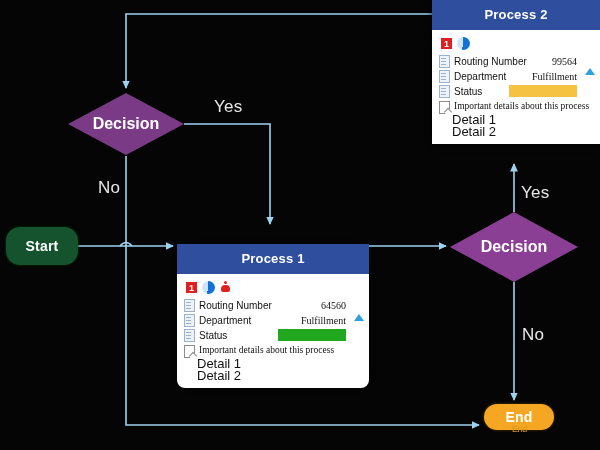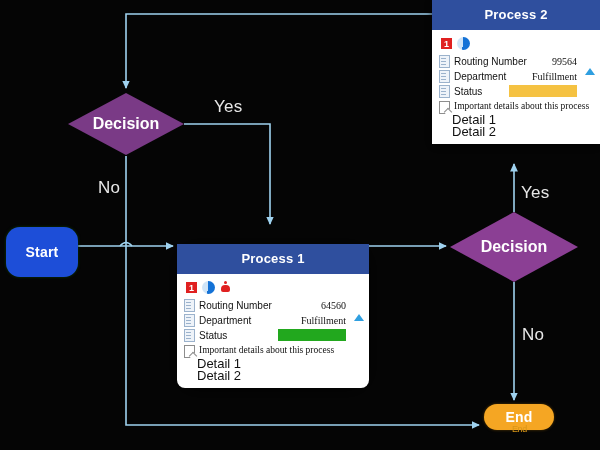--- a/index.html
+++ b/index.html
@@ -12,22 +12,22 @@
   #wires{position:absolute;left:0;top:0;width:600px;height:450px;}
 
   
   .edge-label{position:absolute;color:#e8e8e8;font-size:17px;
               letter-spacing:.2px;white-space:nowrap;}
 
   
   .term{position:absolute;display:flex;align-items:center;justify-content:center;
         border-radius:14px;color:#fff;font-weight:bold;font-size:14px;
         letter-spacing:.2px;}
-  #node-start{left:6px;top:227px;width:72px;height:50px;
-              background:#1d4ed8;box-shadow:0 0 3px #0a3c04;}
+  #node-start{left:6px;top:227px;width:72px;height:38px;
+              background:#14532d;box-shadow:0 0 3px #0a3c04;}
   #node-end{left:484px;top:404px;width:70px;height:26px;
             background:#f5a623;box-shadow:0 0 3px #5a3a00;}
   #node-end .ghost{position:absolute;left:28px;top:20px;font-size:9px;
                    color:#d79518;font-weight:normal;letter-spacing:-.4px;}
 
   
   .diamond-wrap{position:absolute;display:flex;align-items:center;justify-content:center;}
   .diamond-shape{position:absolute;left:0;top:0;width:100%;height:100%;
                  background:#8b3f94;
                  clip-path:polygon(50% 0,100% 50%,50% 100%,0 50%);}

